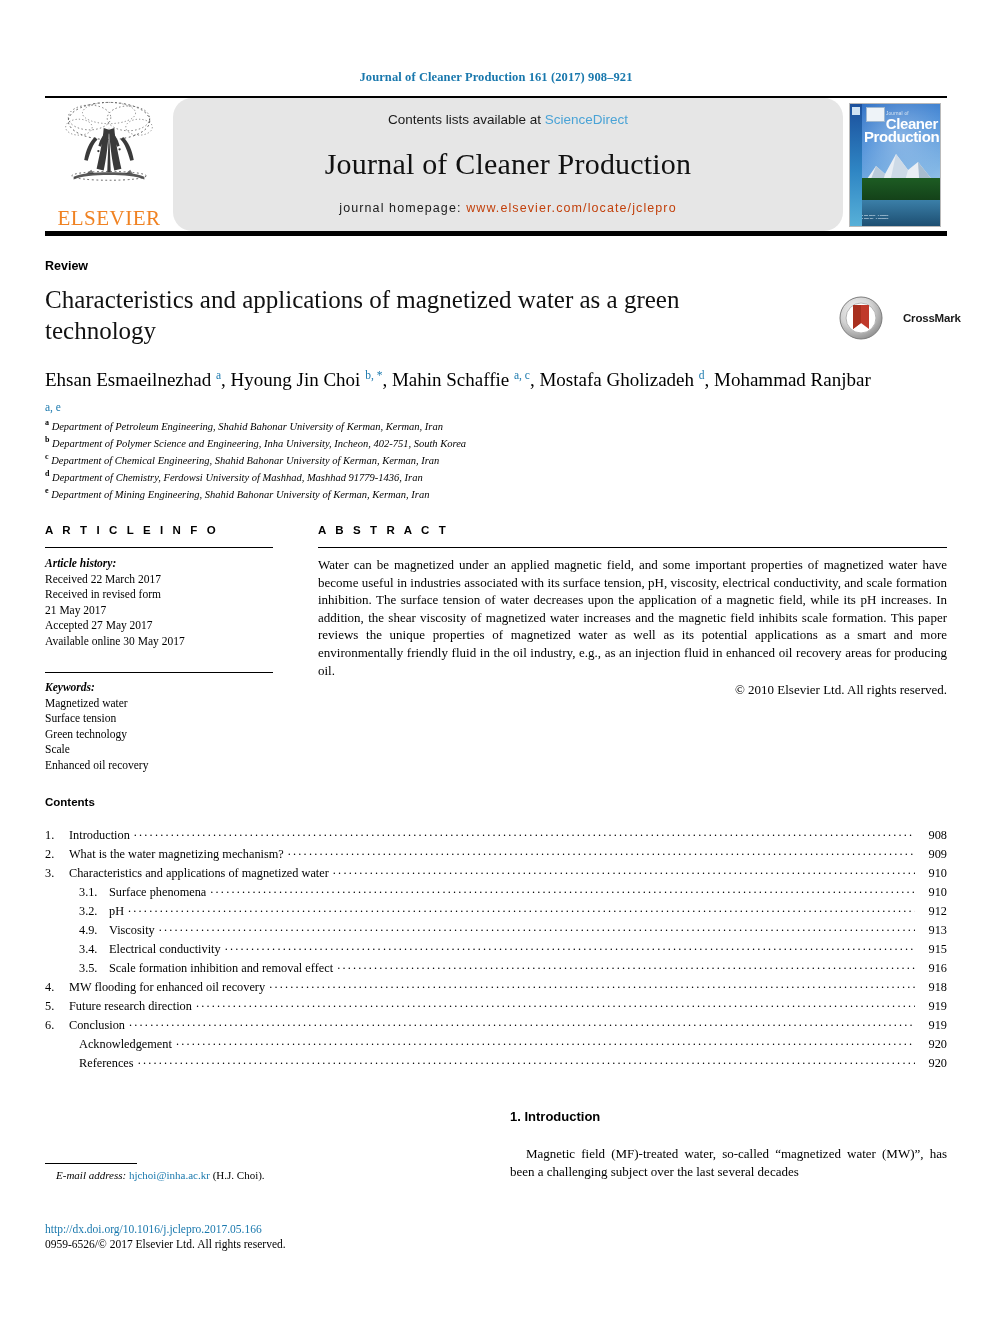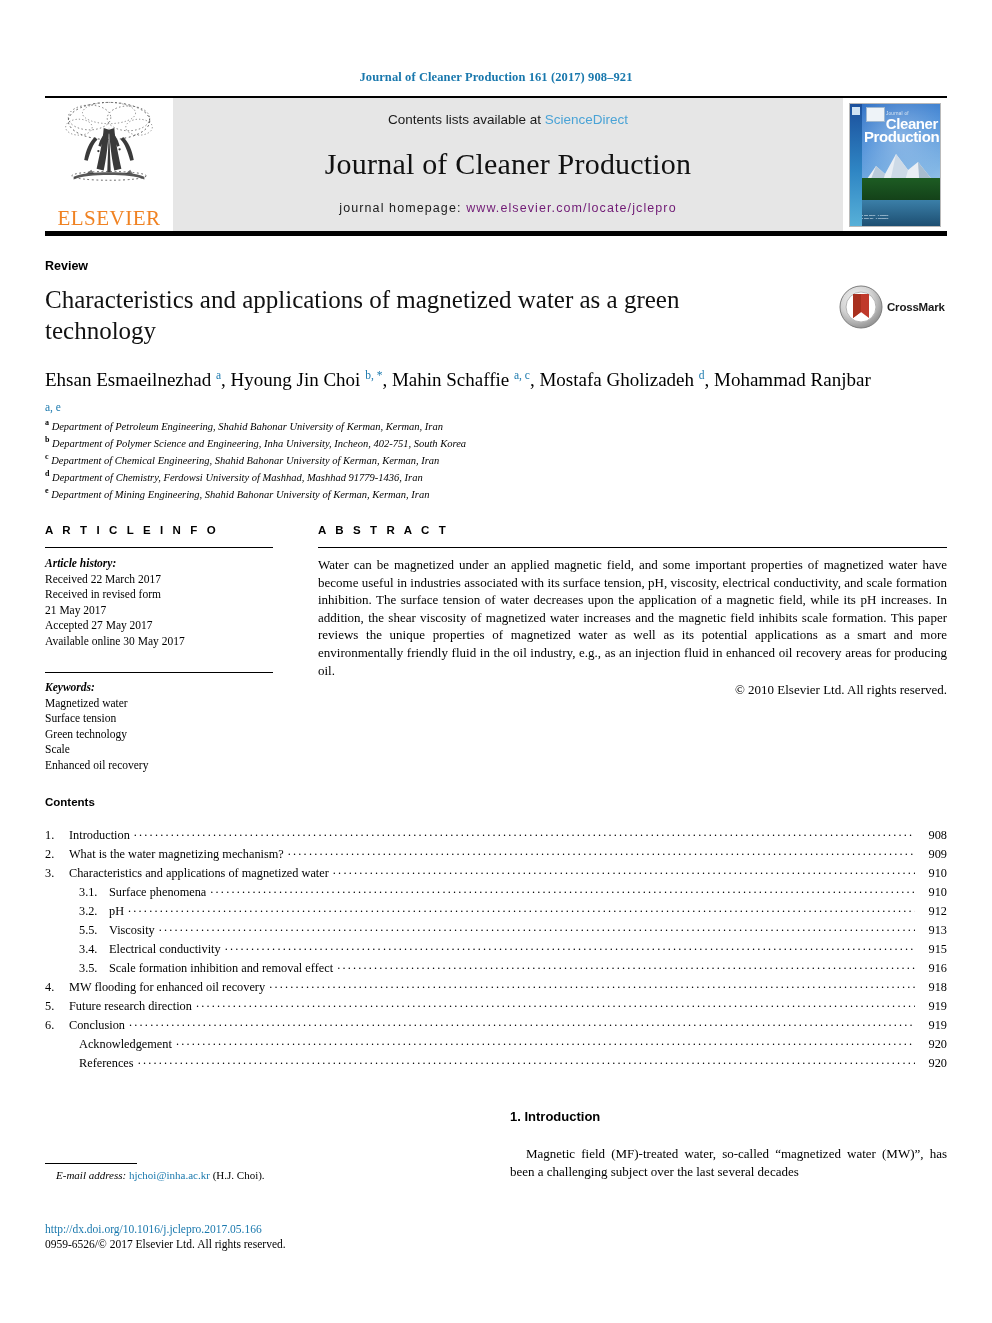--- a/index.html
+++ b/index.html
@@ -83,20 +83,21 @@
   }
   .journal-band {
     flex: 1 1 auto;
     background: #e6e6e6;
     display: flex;
     flex-direction: column;
     align-items: center;
     justify-content: space-between;
     padding: 14px 0 16px 0;
     box-sizing: border-box;
+    border-radius: 19px;
   }
   .contents-line {
     font-size: 13.5px;
     font-family: "Liberation Sans", sans-serif;
     color: #1a1a1a;
   }
   .contents-line .sd {
     color: #4aa3d6;
   }
   .journal-name {
@@ -105,21 +106,21 @@
     color: #111;
     letter-spacing: .2px;
   }
   .homepage-line {
     font-family: "Liberation Sans", sans-serif;
     font-size: 12.5px;
     letter-spacing: 1.1px;
     color: #1a1a1a;
   }
   .homepage-line .url {
-    color: #701a75;
+    color: #c2410c;
   }
   .cover-block {
     width: 104px;
     flex: 0 0 104px;
     display: flex;
     align-items: center;
     justify-content: center;
   }
   .cover {
     width: 92px;
@@ -197,26 +198,26 @@
     top: 284px;
     width: 700px;
     font-family: "Liberation Serif", serif;
     font-size: 25px;
     line-height: 31px;
     color: #111;
   }
   .crossmark {
     position: absolute;
     right: 45px;
-    top: 285px;
+    top: 296px;
     width: 108px;
     height: 44px;
     display: flex;
     align-items: center;
-    gap: 4px;
+    gap: 20px;
   }
   .crossmark-mark {
     width: 44px; height: 44px; flex: 0 0 44px;
     position: relative;
   }
   .crossmark-label {
     font-family: "Liberation Sans", sans-serif;
     font-size: 11.5px;
     font-weight: bold;
     color: #1a1a1a;
@@ -580,21 +581,21 @@
       </div>
       <div class="toc-row">
         <span class="toc-indent"></span>
         <span class="toc-subnum">3.2.</span>
         <span class="toc-label">pH</span>
         <span class="toc-dots">............................................................................................................................................................................................................................................................................................................</span>
         <span class="toc-page">912</span>
       </div>
       <div class="toc-row">
         <span class="toc-indent"></span>
-        <span class="toc-subnum">5.5.</span>
+        <span class="toc-subnum">4.9.</span>
         <span class="toc-label">Viscosity</span>
         <span class="toc-dots">............................................................................................................................................................................................................................................................................................................</span>
         <span class="toc-page">913</span>
       </div>
       <div class="toc-row">
         <span class="toc-indent"></span>
         <span class="toc-subnum">3.4.</span>
         <span class="toc-label">Electrical conductivity</span>
         <span class="toc-dots">............................................................................................................................................................................................................................................................................................................</span>
         <span class="toc-page">915</span>

